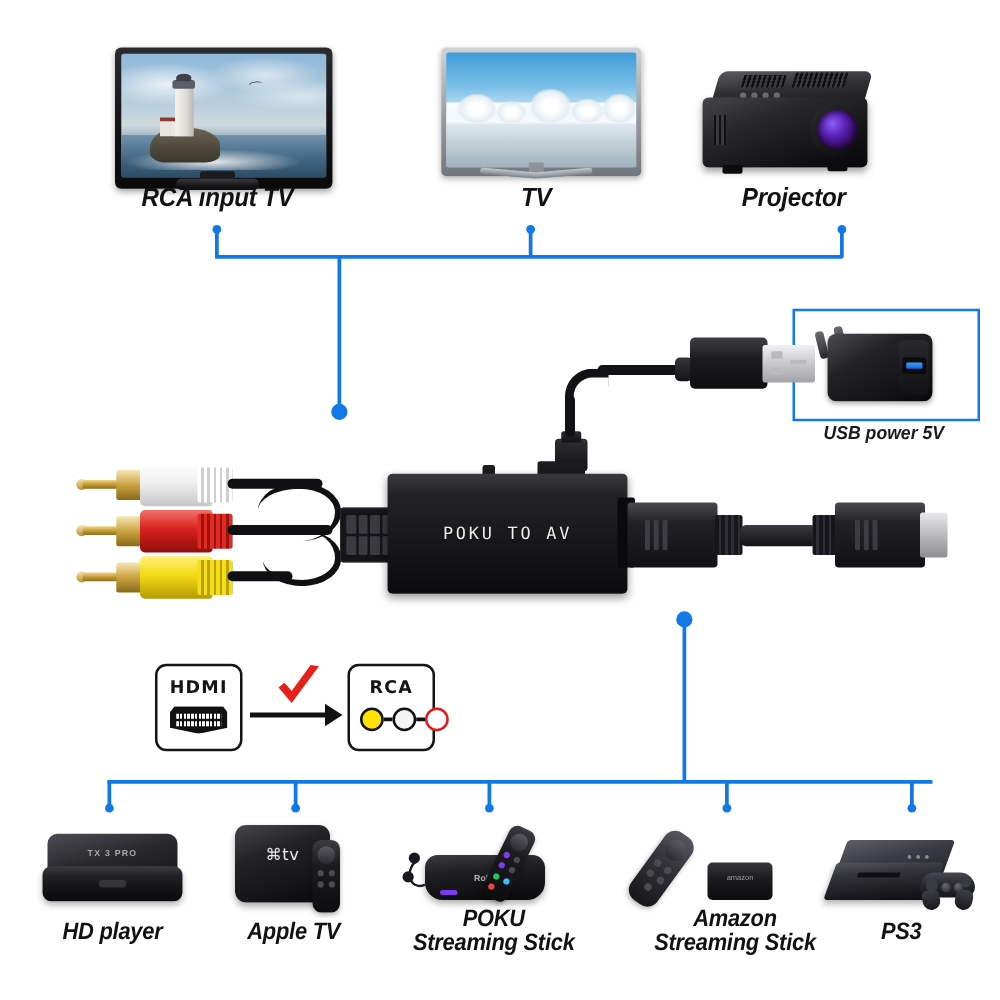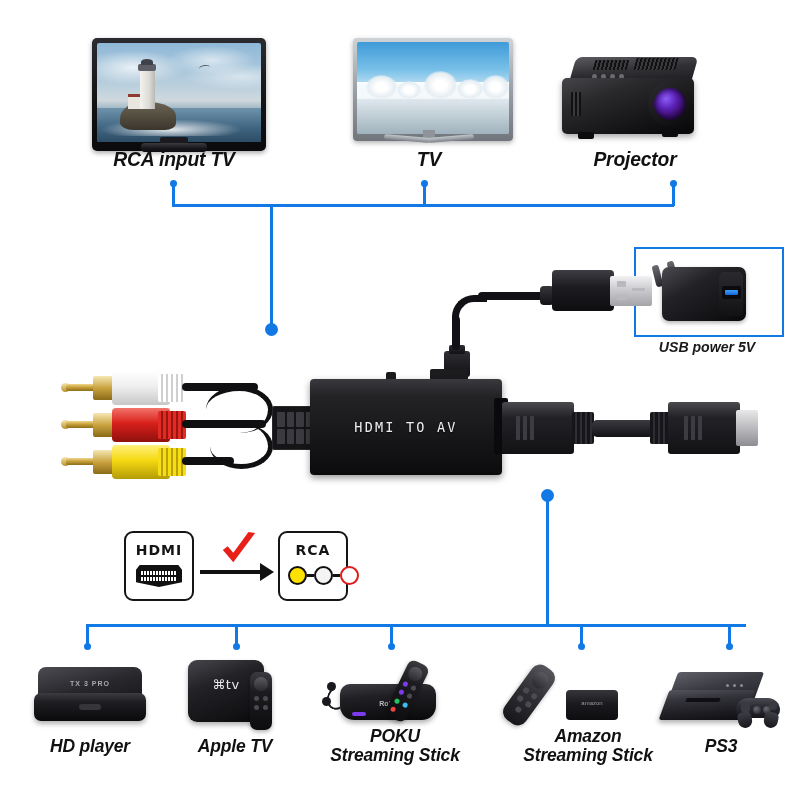--- a/index.html
+++ b/index.html
@@ -698,21 +698,21 @@
         <div class="plug-slot"></div>
         <div class="plug-slot"></div>
         <div class="plug-slot"></div>
     </div>
   </div>
 
   <div>
     <div class="conv-notch" style="left:430px; top:369px; width:38px; height:12px;"></div>
     <div class="conv-notch" style="left:386px; top:372px; width:10px; height:8px;"></div>
     <div class="conv-box" style="left:310px; top:379px; width:192px; height:96px;">
-      <div class="conv-text" style="top:40px;">HDMI TO AV</div>
+      <div class="conv-text" style="top:40px;">POKU TO AV</div>
     </div>
     <div class="conv-side-port" style="left:494px; top:398px; width:14px; height:56px;"></div>
   </div>
 
   <div>
     <div class="hdmi-head" style="left:502px; top:402px; width:72px; height:52px;">
       <div class="hdmi-head-slots" style="left:14px; top:14px; height:24px;">
         <div class="hdmi-head-slot"></div>
           <div class="hdmi-head-slot"></div>
           <div class="hdmi-head-slot"></div>

